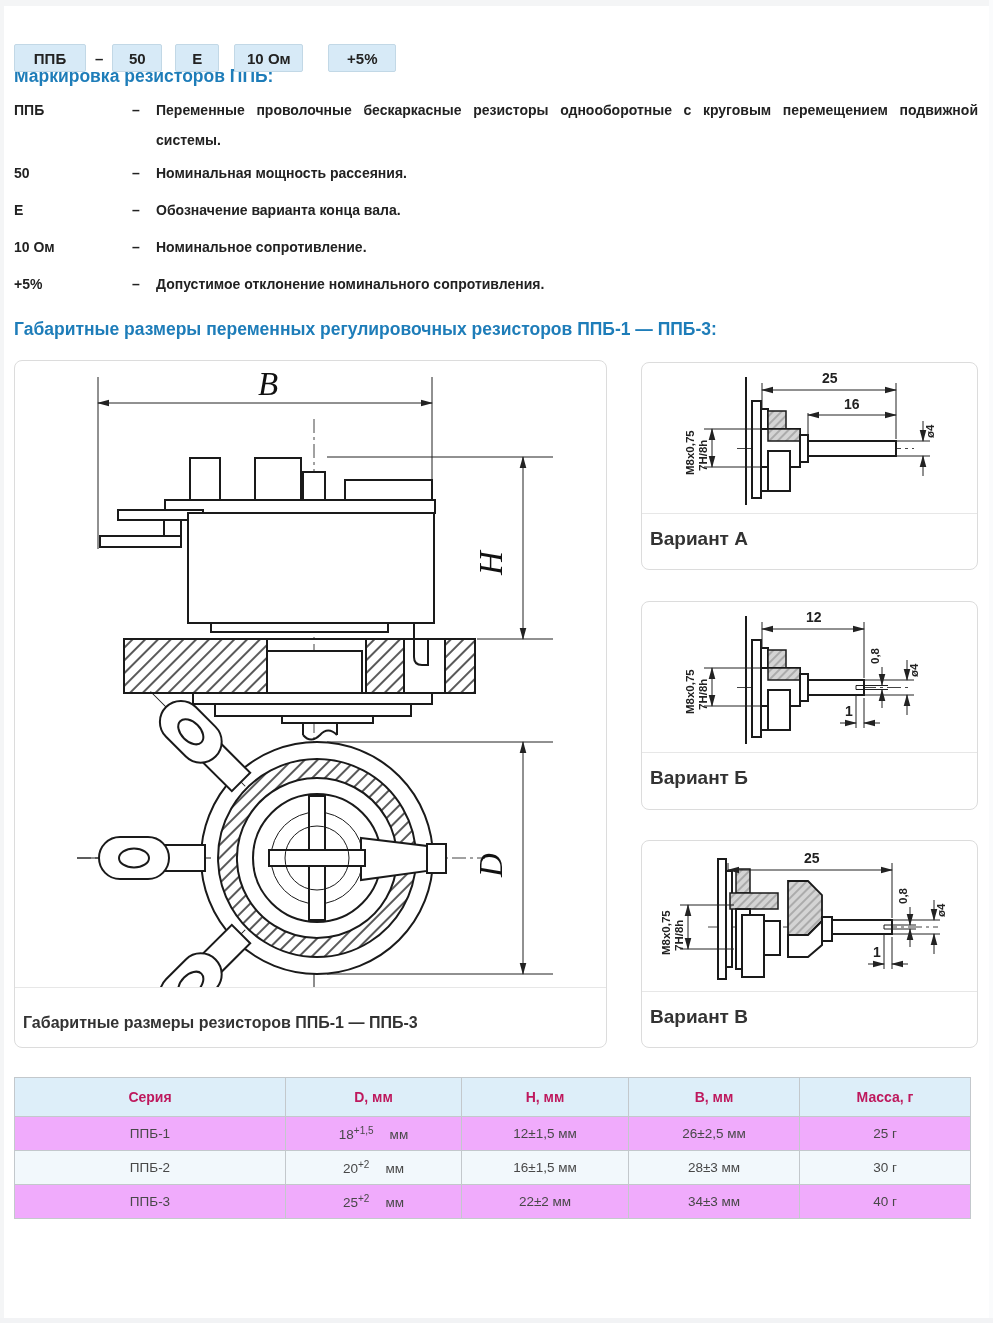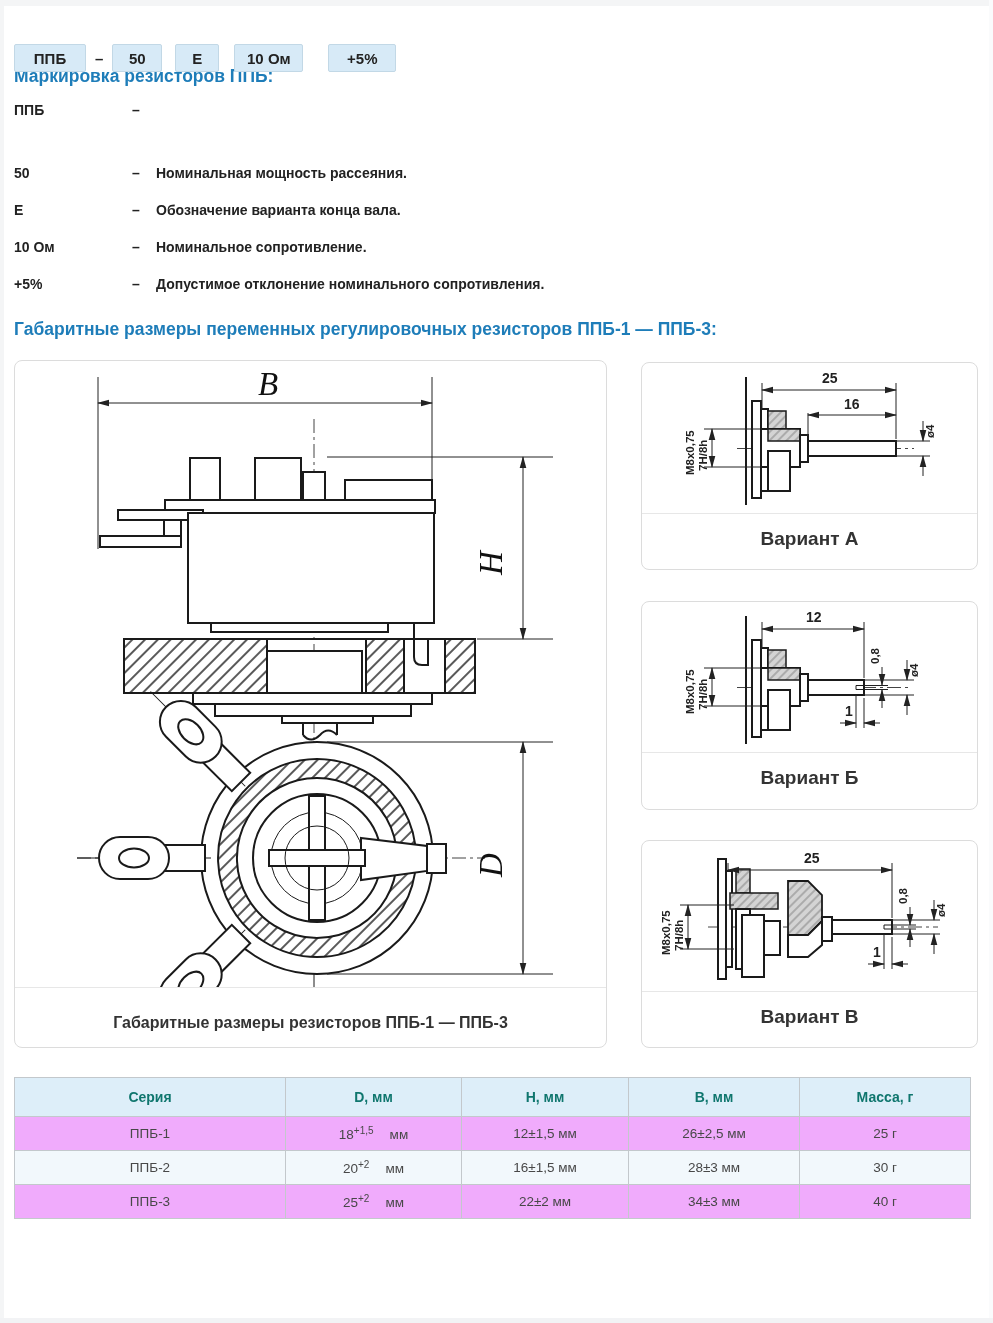--- a/index.html
+++ b/index.html
@@ -30,38 +30,38 @@
   .def-desc{text-align:justify;}
   .def-row.single .def-desc{text-align:left;}
 
   
   .panel{position:absolute;background:#fff;border:1px solid #dcdcdc;border-radius:8px;box-sizing:border-box;}
   #panel-main{left:14px;top:360px;width:593px;height:688px;}
   #panel-var-a{left:641px;top:362px;width:337px;height:208px;}
   #panel-var-b{left:641px;top:601px;width:337px;height:209px;}
   #panel-var-v{left:641px;top:840px;width:337px;height:208px;}
   .panel svg{display:block;}
-  .fig-caption{border-top:1px solid #e7e7e7;text-align:center;font-weight:bold;color:#333;}
+  .fig-caption{border-top:1px solid #e7e7e7;text-align:left;font-weight:bold;color:#333;}
   #panel-main .fig-caption{font-size:16px;padding:26px 8px;}
   .variant-caption{font-size:19px;padding:14px 8px 16px;}
 
   
   .ln{stroke:#1a1a1a;stroke-width:2;fill:none;}
   .lnf{stroke:#1a1a1a;stroke-width:2;fill:#fff;}
   .thin{stroke:#1a1a1a;stroke-width:1;fill:none;}
   .dim{stroke:#222;stroke-width:1;fill:none;}
   .cl{stroke:#444;stroke-width:1;fill:none;stroke-dasharray:14 4 3 4;}
   .dimtxt{fill:#222;font-size:14px;font-weight:bold;font-family:"Liberation Sans",sans-serif;}
   .biglab{fill:#111;font-size:33px;font-style:italic;font-family:"Liberation Serif","DejaVu Serif",serif;}
   .thrtxt{fill:#222;font-size:11.5px;font-weight:bold;font-family:"Liberation Sans",sans-serif;}
 
   
   table.spec{position:absolute;left:14px;top:1077px;width:956px;border-collapse:collapse;table-layout:fixed;}
   table.spec th,table.spec td{border:1px solid #c3c8cc;text-align:center;vertical-align:middle;}
-  table.spec th{background:#ddeef9;height:36px;font-size:14px;font-weight:bold;color:#0f766e;}
+  table.spec th{background:#ddeef9;height:36px;font-size:14px;font-weight:bold;color:#be185d;}
   table.spec td{height:31px;font-size:13.5px;font-weight:normal;color:#484848;background:#f0abfc;}
   table.spec tr.alt td{background:#f2f8fc;}
   .sup{font-size:10px;vertical-align:5px;}
   .unit{margin-left:16px;}
 </style>
 </head>
 <body>
 
 <div class="page">
   <div class="edge top"></div>
@@ -93,20 +93,21 @@
     <div class="code-sep">–</div>
     <div class="code-box w48">50</div>
     <div class="code-box w42">Е</div>
     <div class="code-box w67">10 Ом</div>
     <div class="code-box w66">+5%</div>
   </div>
 
   <div class="def-row" style="top:95px">
     <div>ППБ</div>
     <div>–</div>
+    <div class="def-desc">Переменные проволочные бескаркасные резисторы однооборотные с круговым перемещением подвижной системы.</div>
   </div>
   <div class="def-row single" style="top:158px">
     <div>50</div>
     <div>–</div>
     <div class="def-desc">Номинальная мощность рассеяния.</div>
   </div>
   <div class="def-row single" style="top:195px">
     <div>Е</div>
     <div>–</div>
     <div class="def-desc">Обозначение варианта конца вала.</div>

